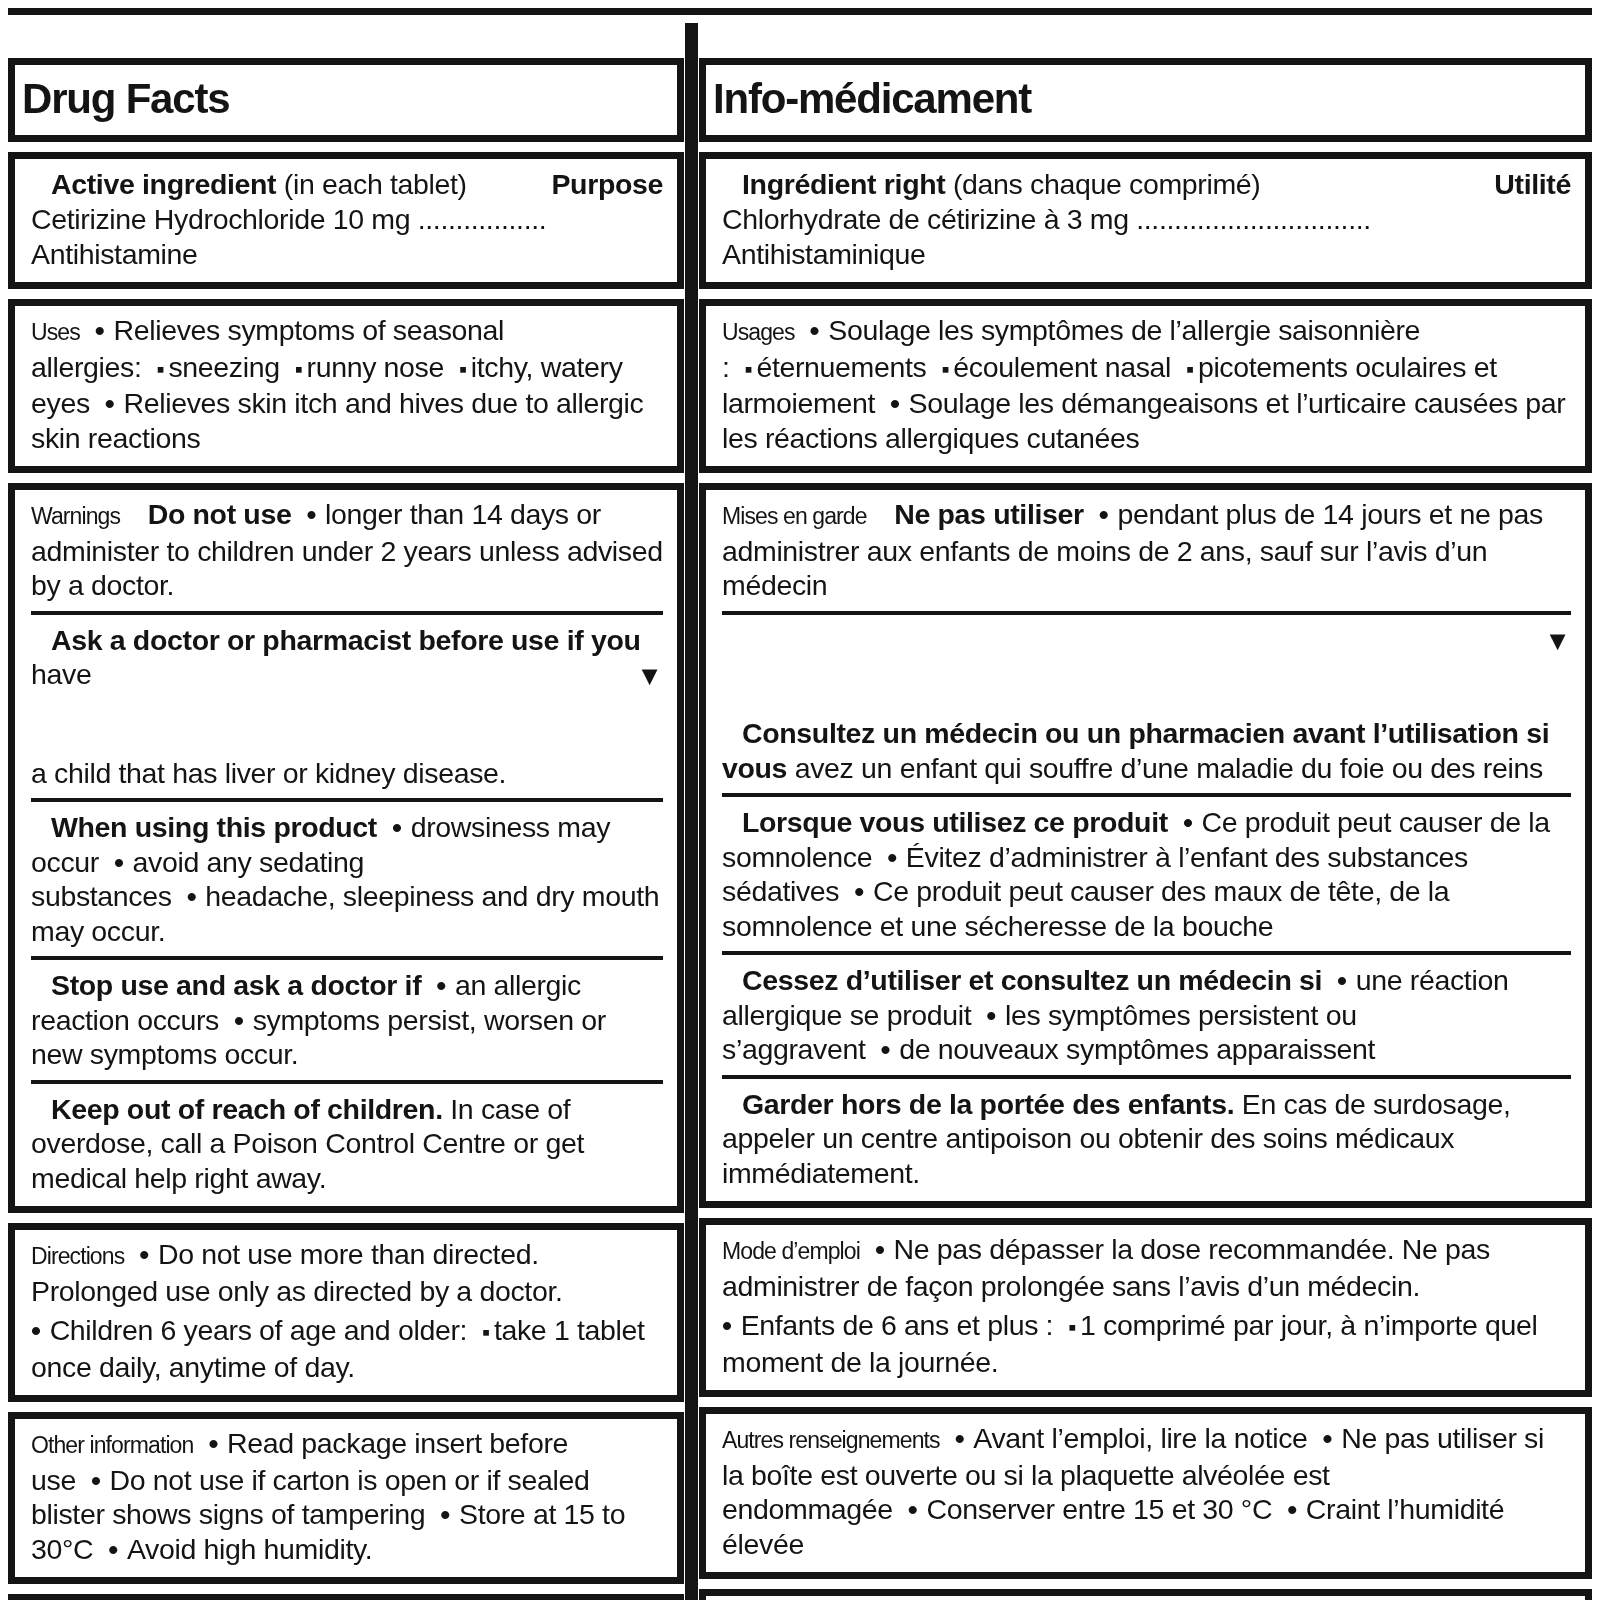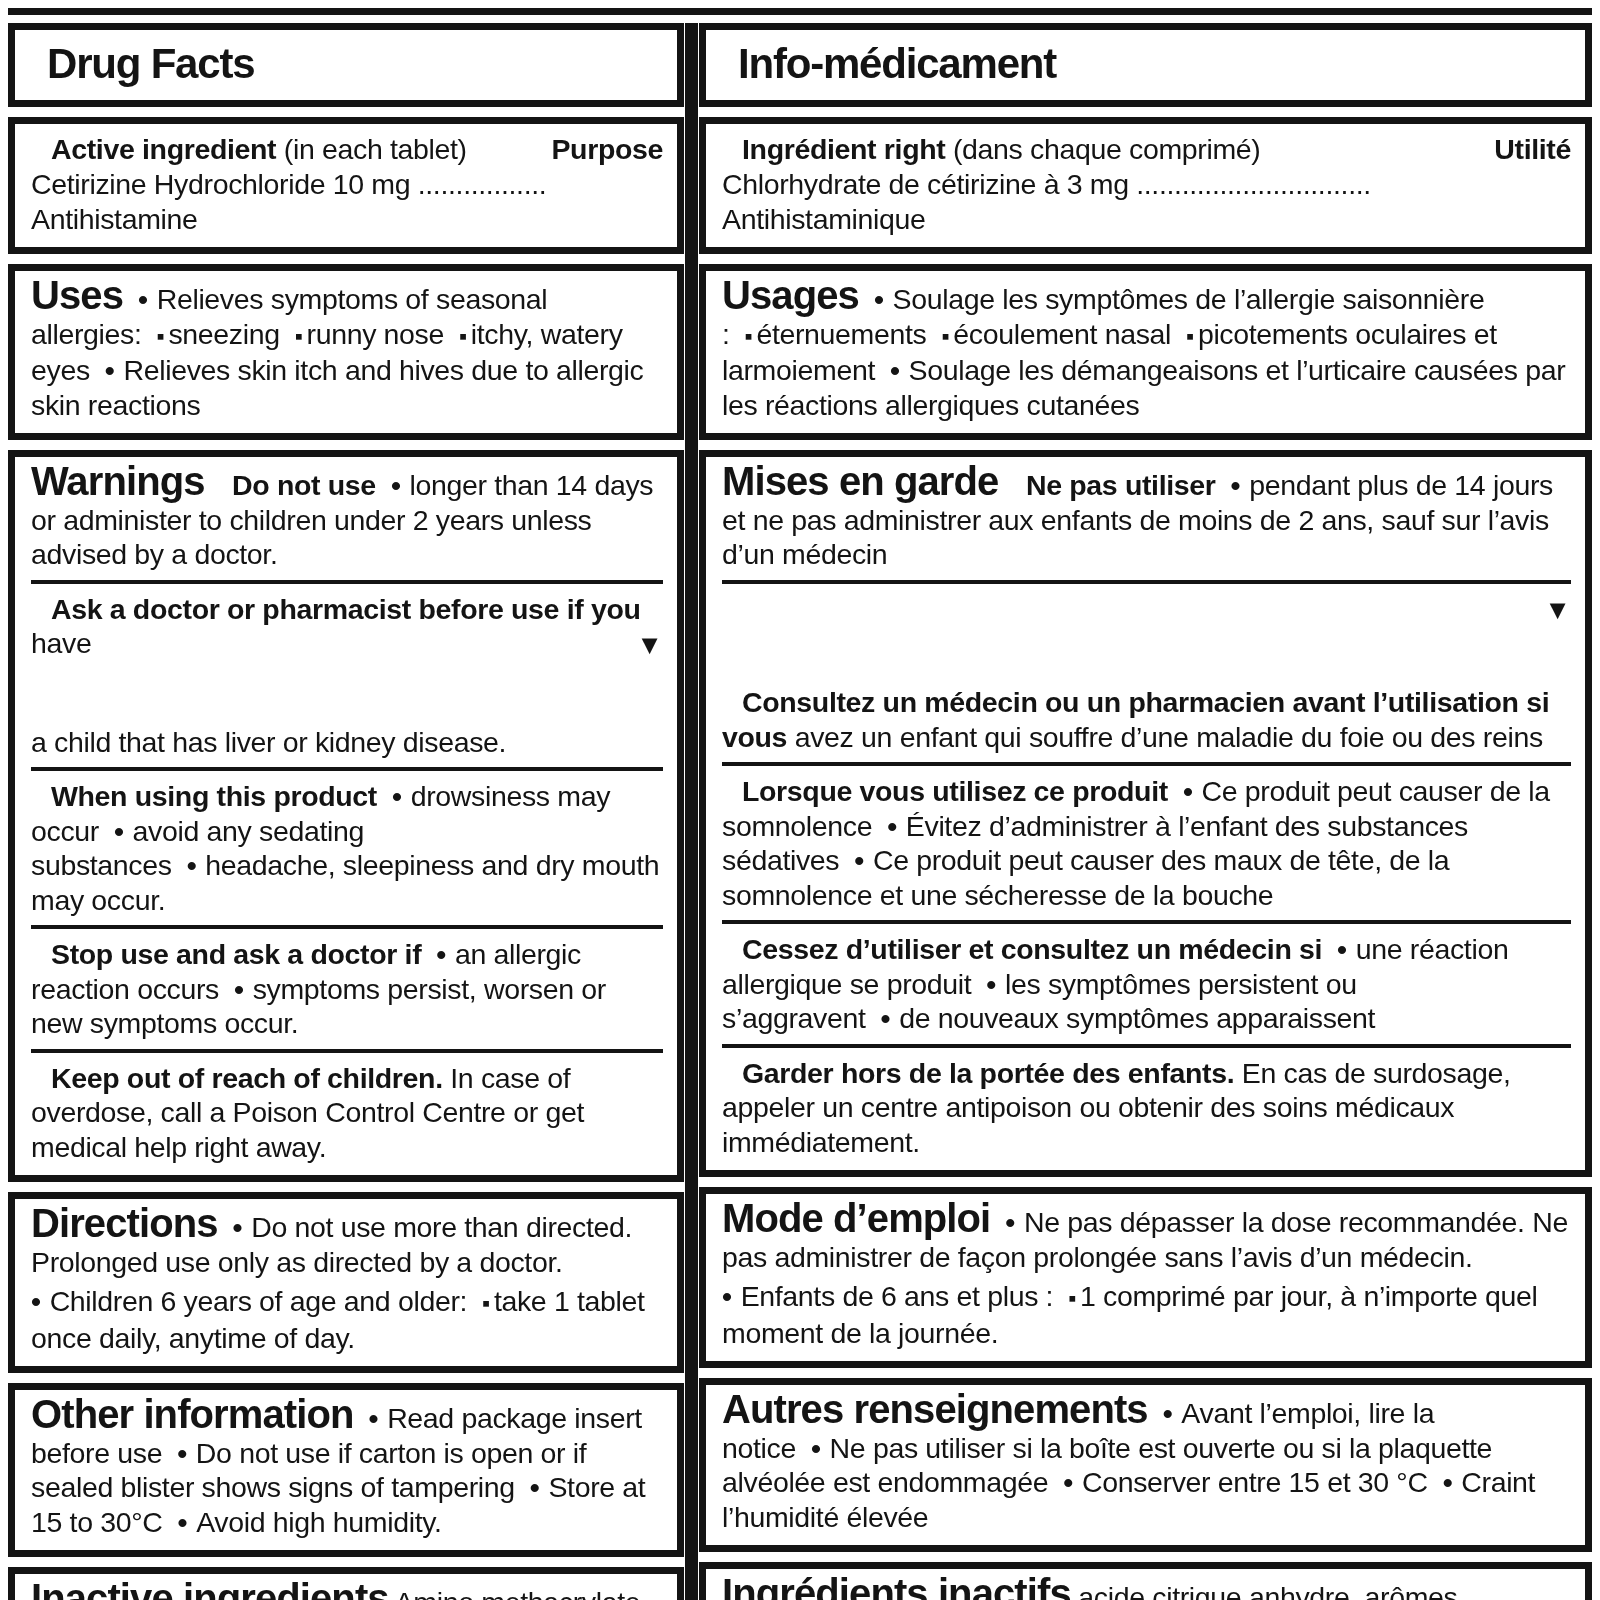--- a/index.html
+++ b/index.html
@@ -6,26 +6,26 @@
   body{width:1600px;height:1600px;overflow:hidden;}
   .page{box-sizing:border-box;width:1600px;height:1600px;padding:8px 8px 0 8px;
         font-family:"Liberation Sans",sans-serif;color:#141414;}
   .topbar{height:7px;background:#141414;margin-bottom:8px;}
   .cols{display:flex;align-items:stretch;}
   .col{display:flex;flex-direction:column;gap:10px;min-width:0;}
   .col-english{width:676px;}
   .col-french{flex:1;}
   .divider{width:13px;background:#141414;align-self:stretch;margin:0 1px;}
   .box{border:7px solid #141414;background:#ffffff;padding:7px 14px 11px 16px;}
-  .box-title{padding:10px 14px 12px 32px;}
+  .box-title{padding:10px 14px 12px 7px;margin-top:35px;}
   .title-text{font-size:42px;font-weight:bold;letter-spacing:-1.2px;line-height:48px;}
   .p{font-size:28.5px;line-height:34.5px;letter-spacing:-0.35px;margin:0;position:relative;}
   .p + .p{margin-top:5px;}
   .p-right{text-align:right;}
-  .run-h{font-weight:bold;font-size:40px;letter-spacing:-0.9px;}
+  .run-h{font-weight:normal;font-size:23px;letter-spacing:-0.9px;}
   .run-b{font-weight:bold;margin-left:20px;}
   .run-r{}
   .bullet{font-weight:bold;margin:0 9px 0 15px;}
   .p > .bullet:first-child{margin-left:0;}
   .sqbullet{margin:0 4px 0 15px;font-size:23px;}
   .tri{font-size:27px;letter-spacing:0;}
   .tri-float{float:right;margin-top:2px;}
   .rule{height:4px;background:#141414;margin:8px 0;}
   .split{display:flex;justify-content:space-between;align-items:baseline;
          font-size:28.5px;line-height:36px;letter-spacing:-0.35px;}

